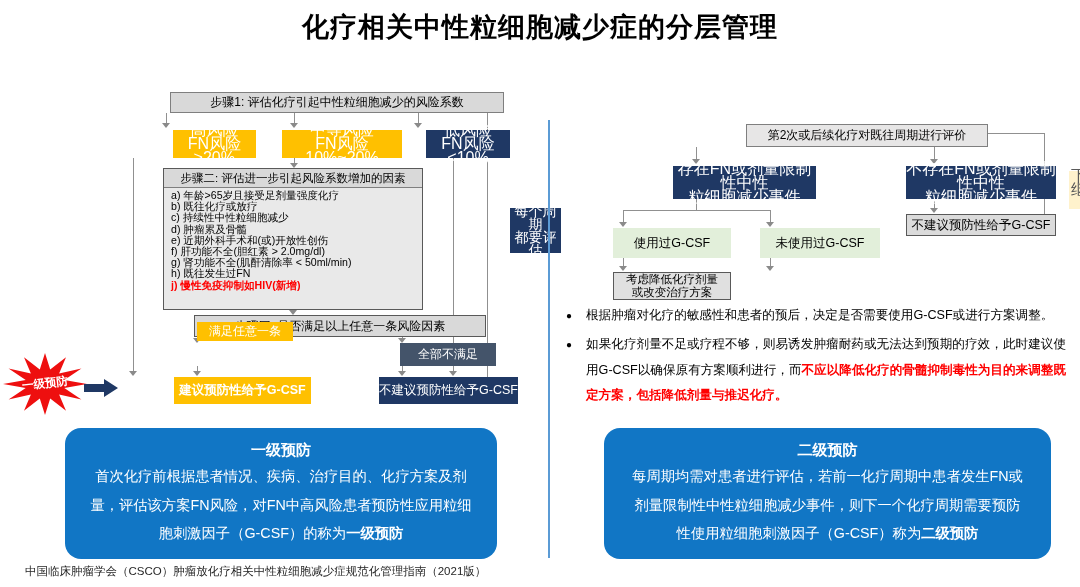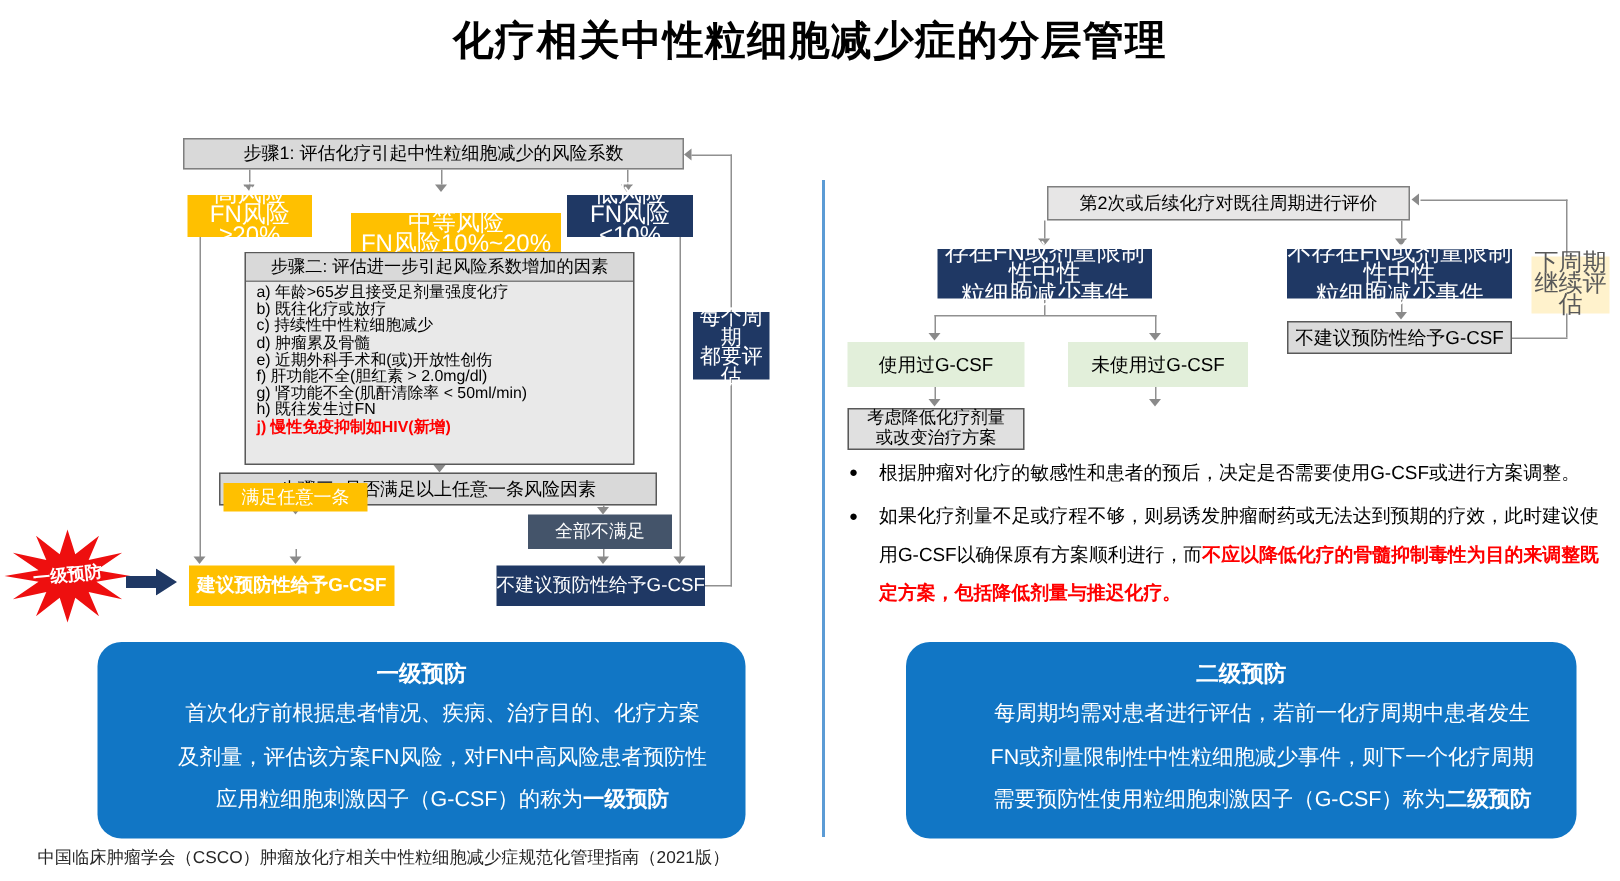--- a/index.html
+++ b/index.html
@@ -1,19 +1,19 @@
 <!DOCTYPE html>
 <html><head>
 <meta charset="utf-8">
 <style>
   html,body{margin:0;padding:0;background:#fff;}
   #slide{position:relative;width:1080px;height:587px;background:#fff;overflow:hidden;
          font-family:"Liberation Sans",sans-serif;color:#000;}
   .abs{position:absolute;box-sizing:border-box;}
-  .center{display:flex;flex-direction:column;align-items:center;justify-content:center;text-align:center;}
+  .center{display:flex;flex-direction:column;align-items:center;justify-content:center;text-align:center;margin-left:48px;}
   .title{left:0;top:9px;width:1080px;text-align:center;font-size:27px;font-weight:bold;letter-spacing:1px;}
   
   .graybox{background:#D9D9D9;border:1px solid #7F7F7F;font-size:12px;}
   .graybox2{background:#E2E2E2;border:1.5px solid #595959;font-size:12px;}
   .gold{background:#FFC000;color:#fff;}
   .navy{background:#1F3864;color:#fff;}
   .slate{background:#44546A;color:#fff;}
   .green{background:#E2EFDA;color:#000;}
   .cream{background:#FFF2CC;color:#595959;}
   .f10{font-size:14px;line-height:13px;}
@@ -39,21 +39,21 @@
   .divider{position:absolute;left:548px;top:120px;width:2px;height:438px;background:#5B9BD5;}
   
   .notes{left:566px;top:303px;width:500px;}
   .bullet{display:flex;margin-bottom:3px;}
   .bullet .dot{width:20px;font-size:10px;line-height:26px;}
   .bullet .txt{flex:1;font-size:12.6px;line-height:25.5px;text-align:justify;}
   .redtxt{color:#FF0000;font-weight:bold;}
   
   .bluebox{background:#1176C5;color:#fff;border-radius:16px;padding:10px 25px 8px 25px;}
   .bluebox .bt{text-align:center;font-size:15px;font-weight:bold;line-height:24px;}
-  .bluebox .bb{font-size:14.3px;line-height:28.5px;text-align:center;margin-left:28px;}
+  .bluebox .bb{font-size:14.3px;line-height:28.5px;text-align:center;}
   .footer{left:25px;top:564px;font-size:11.5px;color:#262626;}
   .star-label{position:absolute;left:0;top:24px;width:86px;text-align:center;color:#fff;
               font-size:11.5px;font-weight:bold;transform:rotate(-6deg);}
 </style>
 </head>
 <body>
 
 <div id="slide">
 
   <div class="abs title">化疗相关中性粒细胞减少症的分层管理</div>
@@ -109,21 +109,21 @@
   <div class="arr-l" style="left:941px;top:129px"></div>
 
   <div class="abs graybox center" style="left:122px;top:92px;width:334px;height:21px">
       <span>步骤1: 评估化疗引起中性粒细胞减少的风险系数</span>
     </div>
 
   <div class="abs gold center f11" style="left:125px;top:130px;width:83px;height:28px">
     <span>高风险</span>
       <span>FN风险≥20%</span>
   </div>
-  <div class="abs gold center f11" style="left:234px;top:142px;width:140px;height:28px">
+  <div class="abs gold center f11" style="left:234px;top:130px;width:120px;height:28px">
     <span>中等风险</span>
       <span>FN风险10%~20%</span>
   </div>
   <div class="abs navy center f11" style="left:378px;top:130px;width:84px;height:28px">
     <span>低风险</span>
       <span>FN风险&lt;10%</span>
   </div>
 
   <div class="abs step2" style="left:163px;top:168px;width:260px;height:142px">
     <div class="hd">步骤二: 评估进一步引起风险系数增加的因素</div>

